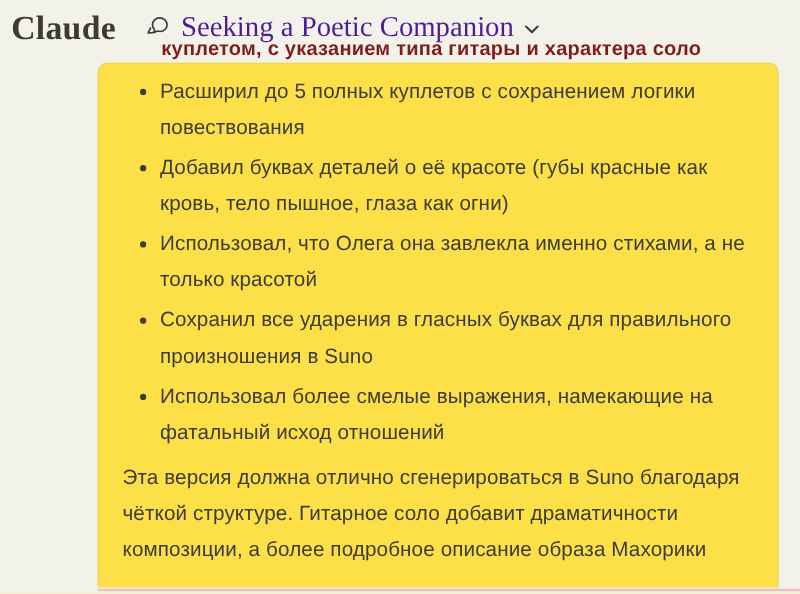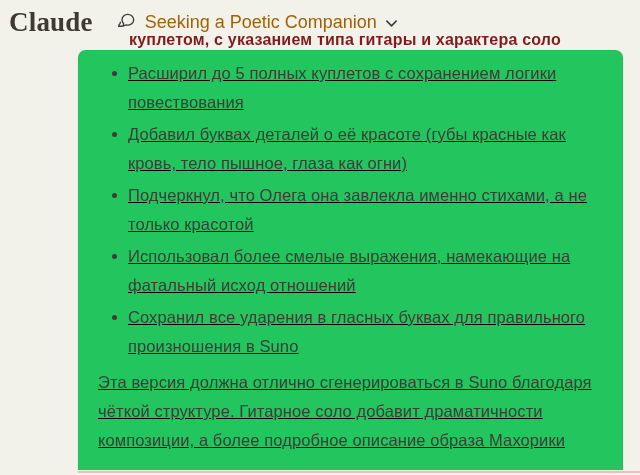--- a/index.html
+++ b/index.html
@@ -36,24 +36,24 @@
   .title-button {
     display: flex;
     align-items: center;
     gap: 8px;
     margin-left: 24px;
     cursor: pointer;
     color: #30302b;
   }
   .chat-icon svg { display: block; }
   .conv-title {
-    font-family: Liberation Sans, sans-serif;
-    font-size: 18px;
+    font-family: Liberation Serif, serif;
+    font-size: 23px;
     font-weight: 500;
-    color: #a16207;
+    color: #4c1d95;
     line-height: 1;
     margin-top: 1px;
   }
   .chevron-icon { margin-top: 4px; }
   .chevron-icon svg { display: block; }
 
   
   .scrolled-text {
     position: absolute;
     top: 31px;
@@ -66,29 +66,28 @@
     z-index: 1;
   }
 
   
   .message-card {
     position: absolute;
     top: 50px;
     left: 78px;
     width: 545px;
     height: 420px;
-    background: #22c55e;
+    background: #fde047;
     border: 1px solid rgba(60, 55, 40, 0.06);
     border-bottom: none;
     border-radius: 8px 8px 0 0;
     box-shadow: 0 1px 3px rgba(60, 55, 40, 0.04);
     padding: 8px 20px 0 19px;
     z-index: 2;
     overflow: hidden;
-    text-decoration: underline;
   }
   .message-card ul {
     list-style: none;
     margin: 0 0 7px 0;
   }
   .message-card ul li {
     position: relative;
     padding-left: 30px;
     font-size: 16.5px;
     line-height: 29px;
@@ -144,20 +143,20 @@
     </span>
   </div>
 </div>
 
 <div class="scrolled-text">куплетом, с указанием типа гитары и характера соло</div>
 
 <div class="message-card">
   <ul>
       <li>Расширил до 5 полных куплетов с сохранением логики повествования</li>
       <li>Добавил буквах деталей о её красоте (губы красные как кровь, тело пышное, глаза как огни)</li>
-      <li>Подчеркнул, что Олега она завлекла именно стихами, а не только красотой</li>
+      <li>Использовал, что Олега она завлекла именно стихами, а не только красотой</li>
+      <li>Сохранил все ударения в гласных буквах для правильного произношения в Suno</li>
       <li>Использовал более смелые выражения, намекающие на фатальный исход отношений</li>
-      <li>Сохранил все ударения в гласных буквах для правильного произношения в Suno</li>
     </ul>
   <p class="closing-paragraph">Эта версия должна отлично сгенерироваться в Suno благодаря чёткой структуре. Гитарное соло добавит драматичности композиции, а более подробное описание образа Махорики</p>
 </div>
 
 <div class="accent-line"></div>
 
 </body></html>

